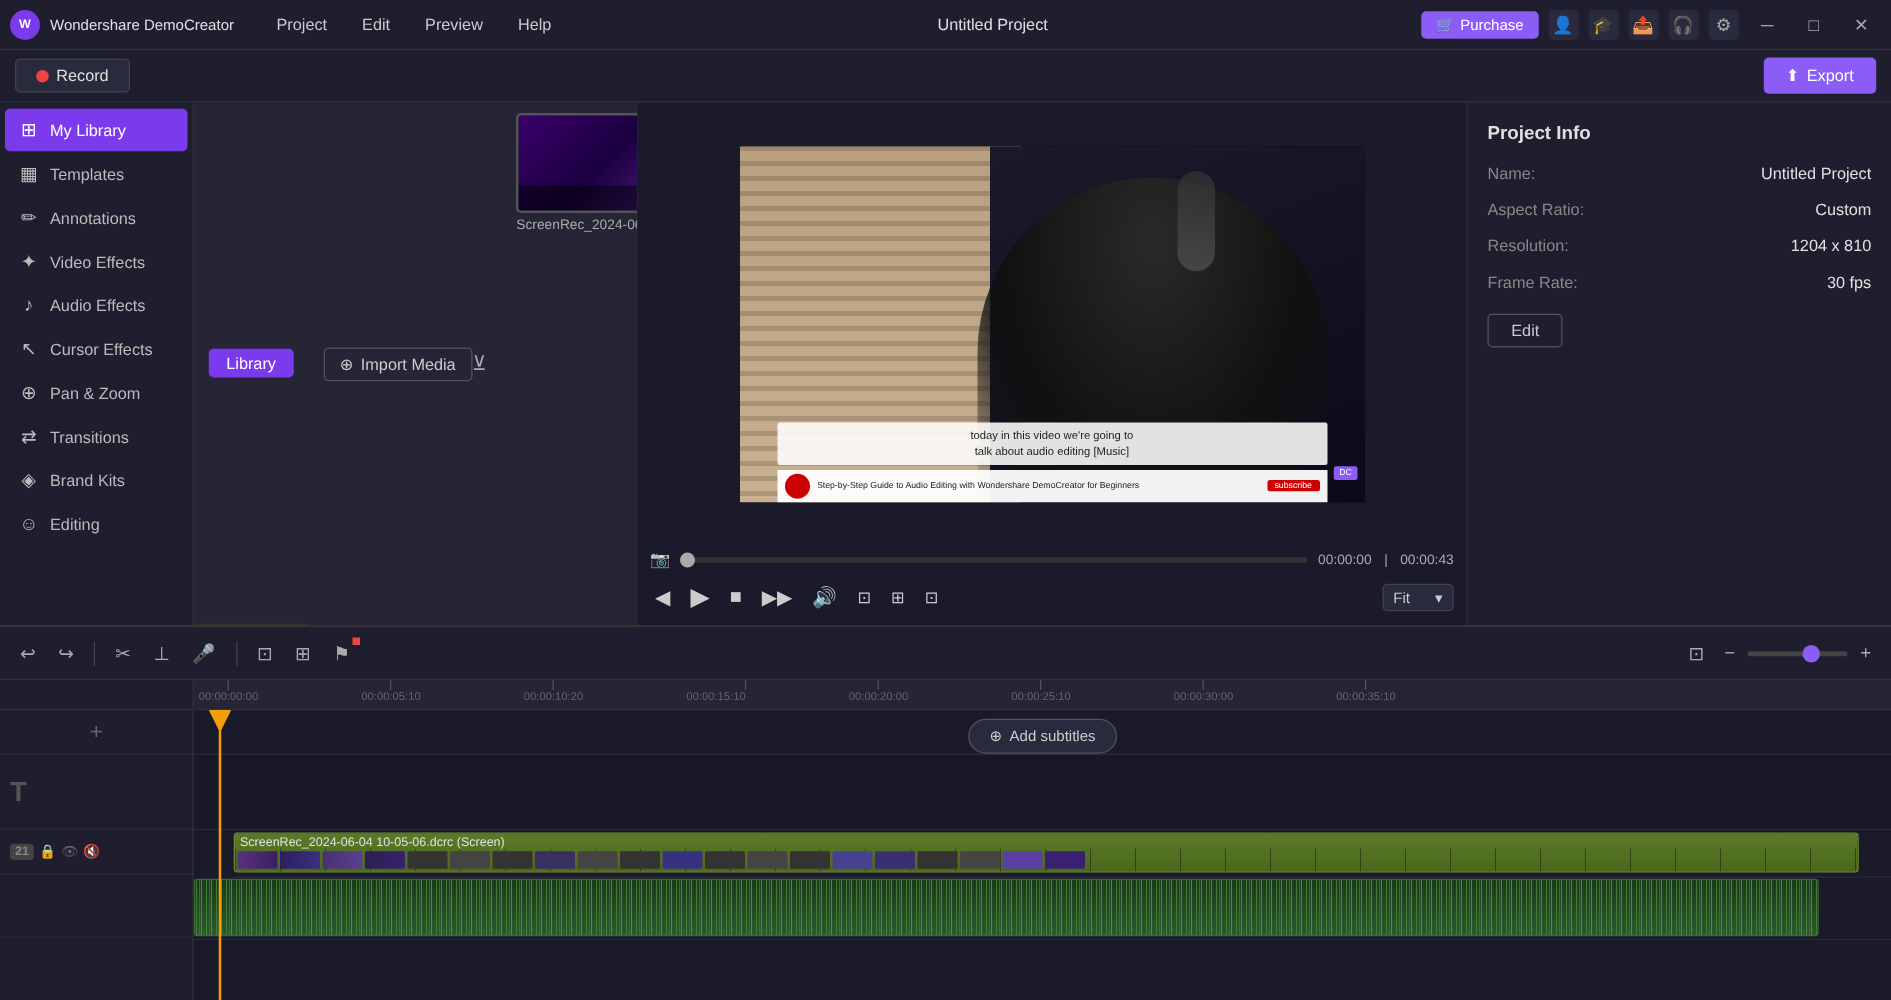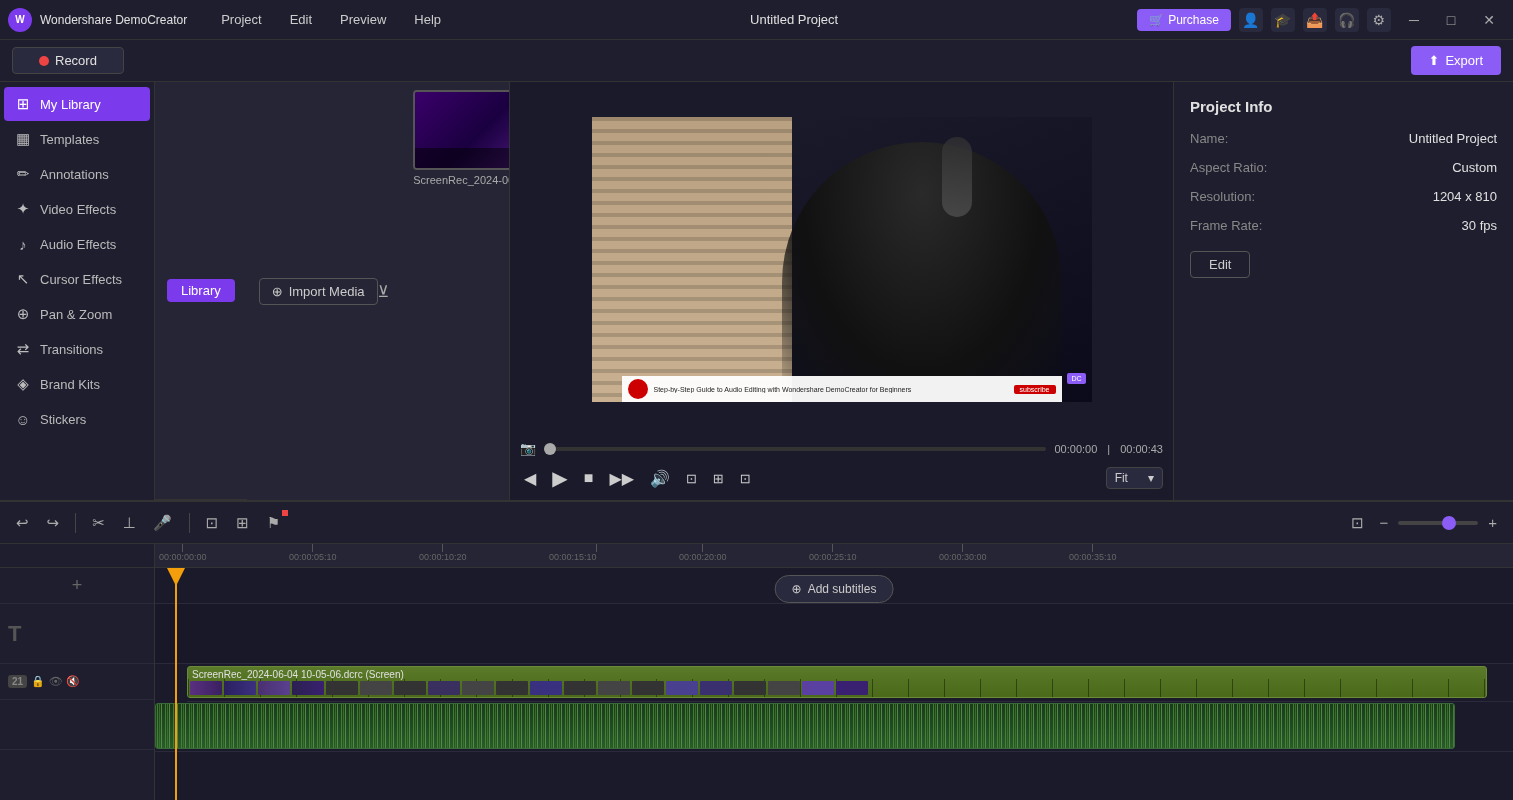--- a/index.html
+++ b/index.html
@@ -88,21 +88,21 @@
       display: flex;
       align-items: center;
       padding: 0 12px;
       border-bottom: 1px solid #333;
       justify-content: space-between;
     }
     #record-btn {
       background: #2a2a3e;
       border: 1px solid #444;
       color: #e0e0e0;
-      padding: 5px 26px;
+      padding: 5px 16px;
       border-radius: 4px;
       cursor: pointer;
       display: flex; align-items: center; gap: 6px;
       font-size: 13px;
     }
     .rec-dot {
       width: 10px; height: 10px;
       background: #ef4444;
       border-radius: 50%;
     }
@@ -647,21 +647,21 @@
     <div class="sidebar-item">
       <span class="sidebar-icon">⇄</span>
       <span>Transitions</span>
     </div>
     <div class="sidebar-item">
       <span class="sidebar-icon">◈</span>
       <span>Brand Kits</span>
     </div>
     <div class="sidebar-item">
       <span class="sidebar-icon">☺</span>
-      <span>Stickers</span>
+      <span>Editing</span>
     </div>
   </div>
 
   <div id="library-panel">
     <div id="library-header">
       <div id="library-title-tab">Library</div>
     </div>
     <div id="library-actions">
       <button id="import-btn">
         <span>⊕</span>
@@ -691,20 +691,24 @@
               <div style="position:absolute;top:0;left:0;width:100%;height:100%;background:repeating-linear-gradient(180deg,rgba(0,0,0,0.15) 0px,rgba(0,0,0,0.15) 4px,transparent 4px,transparent 12px);"></div>
             </div>
             <div style="position:absolute;top:0;left:40%;width:60%;height:100%;background:linear-gradient(160deg,#1a1a2a,#0a0a1a);"></div>
 
             <div style="position:absolute;right:30px;bottom:0;width:280px;height:260px;">
               <div style="width:280px;height:260px;background:radial-gradient(ellipse at 50% 20%,#2a2a2a 0%,#111 60%,transparent 100%);border-radius:140px 140px 0 0;"></div>
             </div>
 
             <div style="position:absolute;top:20px;right:120px;width:30px;height:80px;background:linear-gradient(180deg,#333,#555);border-radius:15px;opacity:0.7;"></div>
 
+            <div style="position:absolute;bottom:30px;left:50%;transform:translateX(-50%);width:88%;background:rgba(255,255,255,0.88);padding:4px 8px;border-radius:2px;">
+              <div style="font-size:9px;color:#222;text-align:center;line-height:1.4;">today in this video we're going to</div>
+              <div style="font-size:9px;color:#222;text-align:center;line-height:1.4;">talk about audio editing [Music]</div>
+            </div>
 
             <div style="position:absolute;bottom:0;left:50%;transform:translateX(-50%);width:88%;background:rgba(255,255,255,0.95);padding:3px 6px;display:flex;align-items:center;gap:6px;">
               <div style="width:20px;height:20px;background:#c00;border-radius:50%;flex-shrink:0;"></div>
               <div style="font-size:7px;color:#222;flex:1;overflow:hidden;text-overflow:ellipsis;white-space:nowrap;">Step-by-Step Guide to Audio Editing with Wondershare DemoCreator for Beginners</div>
               <div style="background:#c00;color:white;font-size:7px;padding:1px 6px;border-radius:2px;">subscribe</div>
             </div>
 
             <div style="position:absolute;bottom:18px;right:6px;background:#8b5cf6;color:white;font-size:7px;padding:2px 4px;border-radius:2px;">DC</div>
           </div>
         </div>

